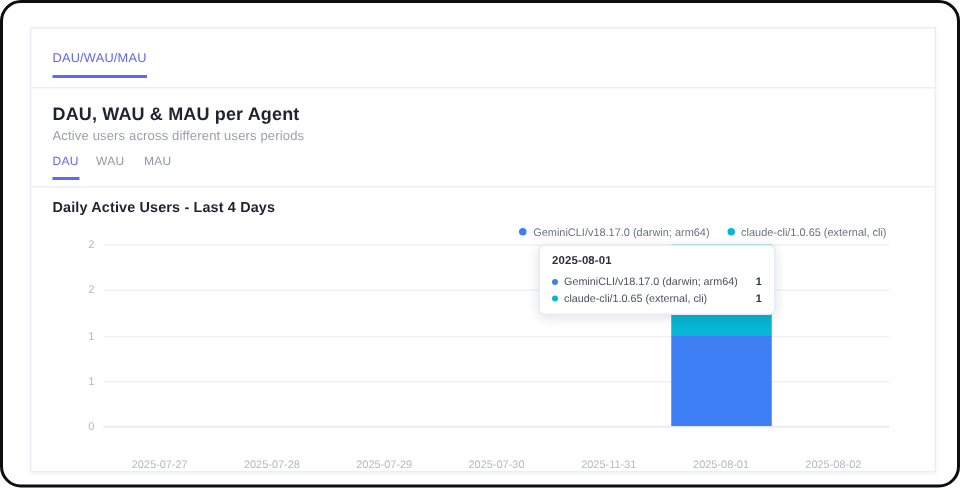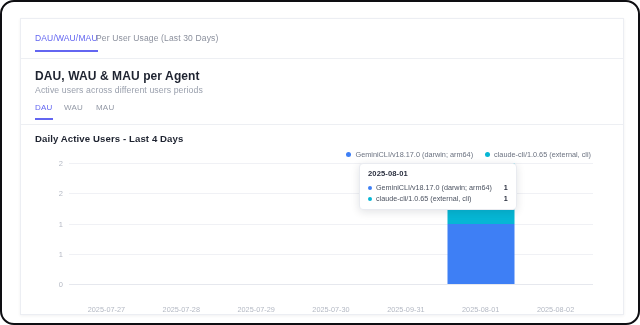--- a/index.html
+++ b/index.html
@@ -248,21 +248,20 @@
   }
 </style>
 </head>
 <body>
 
 <div id="window-frame">
   <div id="card">
 
     <div id="top-tabs">
       <div id="top-tab-0" class="top-tab active">DAU/WAU/MAU</div>
-      <div id="top-tab-1" class="top-tab">Per User Usage (Last 30 Days)</div>
     </div>
 
     <div id="page-title">DAU, WAU &amp; MAU per Agent</div>
     <div id="page-subtitle">Active users across different users periods</div>
 
     <div id="sub-tabs">
       <div id="sub-tab-0" class="sub-tab active">DAU</div>
       <div id="sub-tab-1" class="sub-tab">WAU</div>
       <div id="sub-tab-2" class="sub-tab">MAU</div>
     </div>
@@ -298,21 +297,21 @@
             <span class="ytick">2</span>
           </div>
           <div class="gridline" style="top: 0px;"></div>
           <div class="ytick-wrap" style="top: 0px;">
             <span class="ytick">2</span>
           </div>
           <div class="xtick" style="left: 37.4286px;">2025-07-27</div>
           <div class="xtick" style="left: 112.286px;">2025-07-28</div>
           <div class="xtick" style="left: 187.143px;">2025-07-29</div>
           <div class="xtick" style="left: 262px;">2025-07-30</div>
-          <div class="xtick" style="left: 336.857px;">2025-09-31</div>
+          <div class="xtick" style="left: 336.857px;">2025-11-31</div>
           <div class="xtick" style="left: 411.714px;">2025-08-01</div>
           <div class="bar-stack" style="left: 411.714px; width: 67px; height: 121px;">
             <div class="bar-seg" style="height: 60.5px; background: rgb(6, 182, 212);"></div>
             <div class="bar-seg" style="height: 60.5px; background: rgb(62, 127, 245);"></div>
           </div>
           <div class="xtick" style="left: 486.571px;">2025-08-02</div>
         </div>
     </div>
 
     <div id="tooltip">

